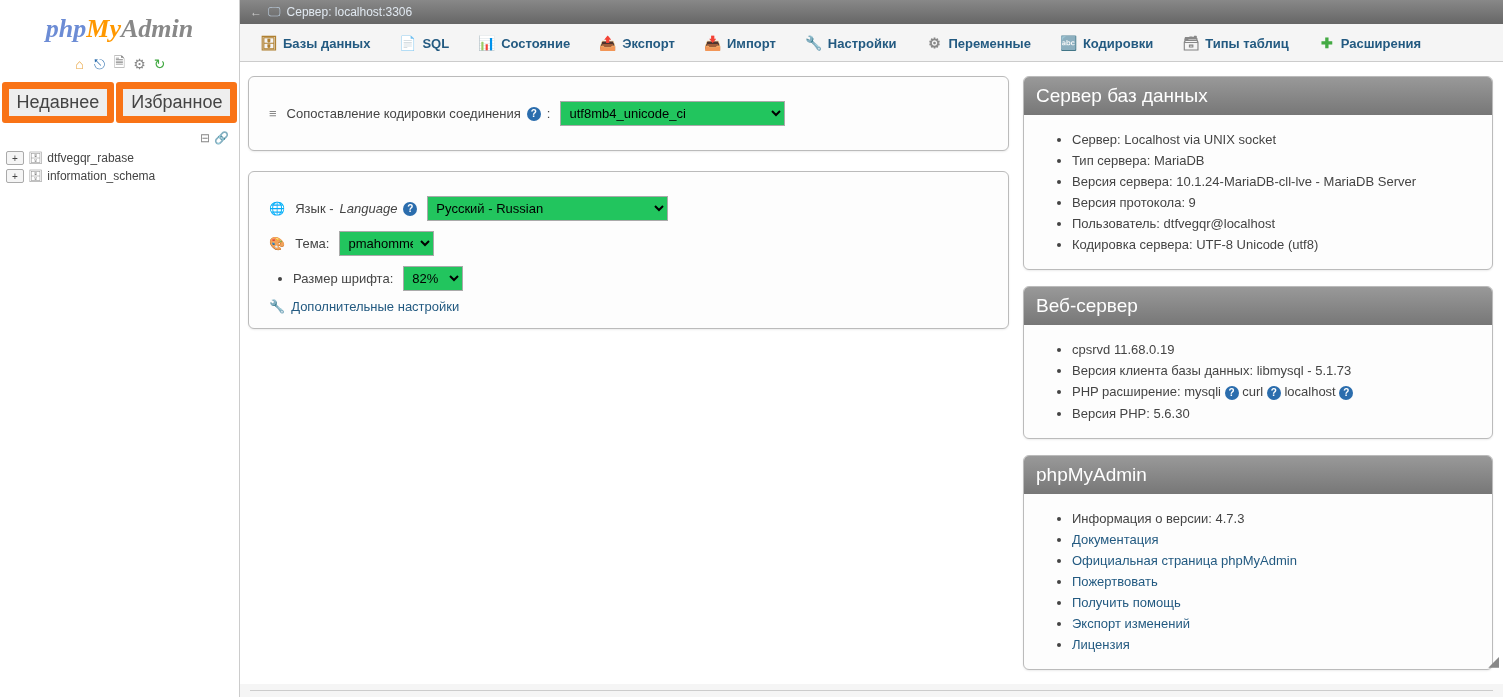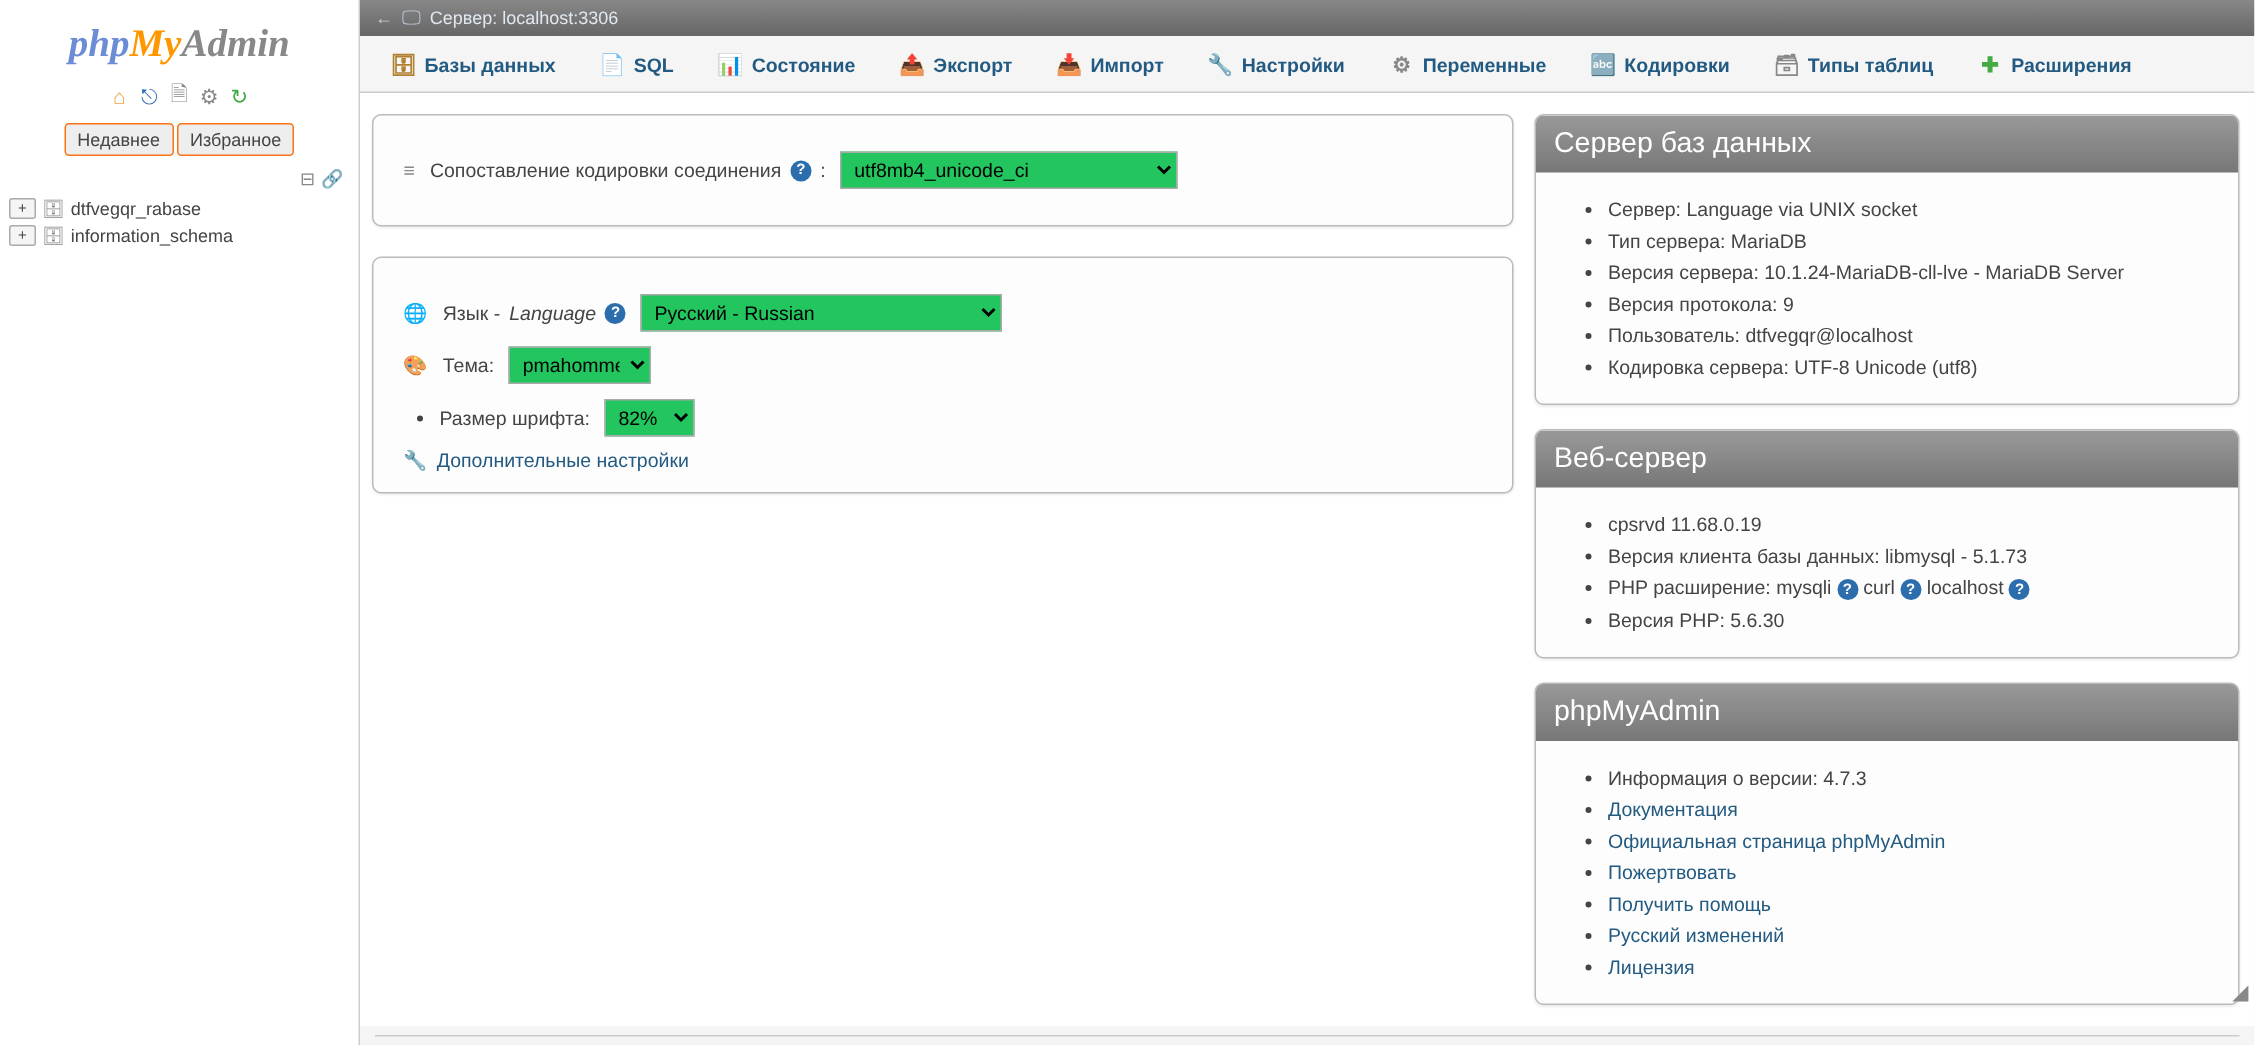--- a/index.html
+++ b/index.html
@@ -4,21 +4,21 @@
 <style>
 *{box-sizing:border-box;margin:0;padding:0}
 body{font-family:sans-serif;font-size:13px;color:#444;background:#fff;overflow:hidden}
 .app{display:flex;width:1503px;height:697px}
 .sidebar{width:240px;background:#fff;border-right:1px solid #ccc;display:flex;flex-direction:column;align-items:center;padding-top:8px}
 .logo{font-family:Georgia,serif;font-size:26px;font-weight:bold;font-style:italic;margin:6px 0}
 .logo .p1{color:#6c8cd5}.logo .p2{color:#ff9800}.logo .p3{color:#888}
 .toolbar-icons{display:flex;gap:4px;margin:6px 0}
 .toolbar-icons span{width:16px;height:16px;display:inline-flex;align-items:center;justify-content:center;font-size:14px;cursor:pointer}
 .recent-fav{display:flex;gap:2px;margin:4px 0}
-.recent-fav span{padding:3px 8px;background:#eee;border:1px solid #f97316;border-radius:3px;font-size:12px;cursor:pointer}
+.recent-fav span{padding:3px 8px;background:#eee;border:7px solid #f97316;border-radius:3px;font-size:18px;cursor:pointer}
 .collapse-row{width:100%;display:flex;justify-content:flex-end;padding:4px 10px;gap:4px}
 .collapse-row span{font-size:12px;color:#888;cursor:pointer}
 .tree{width:100%;padding:0 6px;text-align:left}
 .tree-item{display:flex;align-items:center;gap:4px;padding:2px 0;font-size:12px;cursor:pointer}
 .tree-item .exp{width:18px;height:14px;border:1px solid #aaa;border-radius:2px;font-size:10px;display:flex;align-items:center;justify-content:center;background:#f5f5f5}
 .tree-item .dbic{color:#888;font-size:12px}
 .main{flex:1;display:flex;flex-direction:column;background:#f5f5f5}
 .topstrip{height:24px;background:linear-gradient(#888,#666);color:#eee;display:flex;align-items:center;padding:0 10px;font-size:12px;gap:6px}
 .topstrip .arrow{color:#ccc;font-size:12px}
 .srvic{color:#bcd;font-size:13px}
@@ -190,21 +190,21 @@
             </div>
           </div>
         </div>
       </div>
 
       <div class="col-right">
         <div class="panel">
           <h3>Сервер баз данных</h3>
           <div class="body">
             <ul class="info">
-              <li>Сервер: Language via UNIX socket</li>
+              <li>Сервер: Localhost via UNIX socket</li>
               <li>Тип сервера: MariaDB</li>
               <li>Версия сервера: 10.1.24-MariaDB-cll-lve - MariaDB Server</li>
               <li>Версия протокола: 9</li>
               <li>Пользователь: dtfvegqr@localhost</li>
               <li>Кодировка сервера: UTF-8 Unicode (utf8)</li>
             </ul>
           </div>
         </div>
 
         <div class="panel">
@@ -226,21 +226,21 @@
 
         <div class="panel">
           <h3>phpMyAdmin</h3>
           <div class="body">
             <ul class="info">
               <li>Информация о версии: 4.7.3</li>
               <li><span class="link">Документация</span></li>
               <li><span class="link">Официальная страница phpMyAdmin</span></li>
               <li><span class="link">Пожертвовать</span></li>
               <li><span class="link">Получить помощь</span></li>
-              <li><span class="link">Русский изменений</span></li>
+              <li><span class="link">Экспорт изменений</span></li>
               <li><span class="link">Лицензия</span></li>
             </ul>
           </div>
         </div>
       </div>
     </div>
     <div class="bottom-hr"></div>
     <span class="resize-handle">◢</span>
   </div>
 </div>

